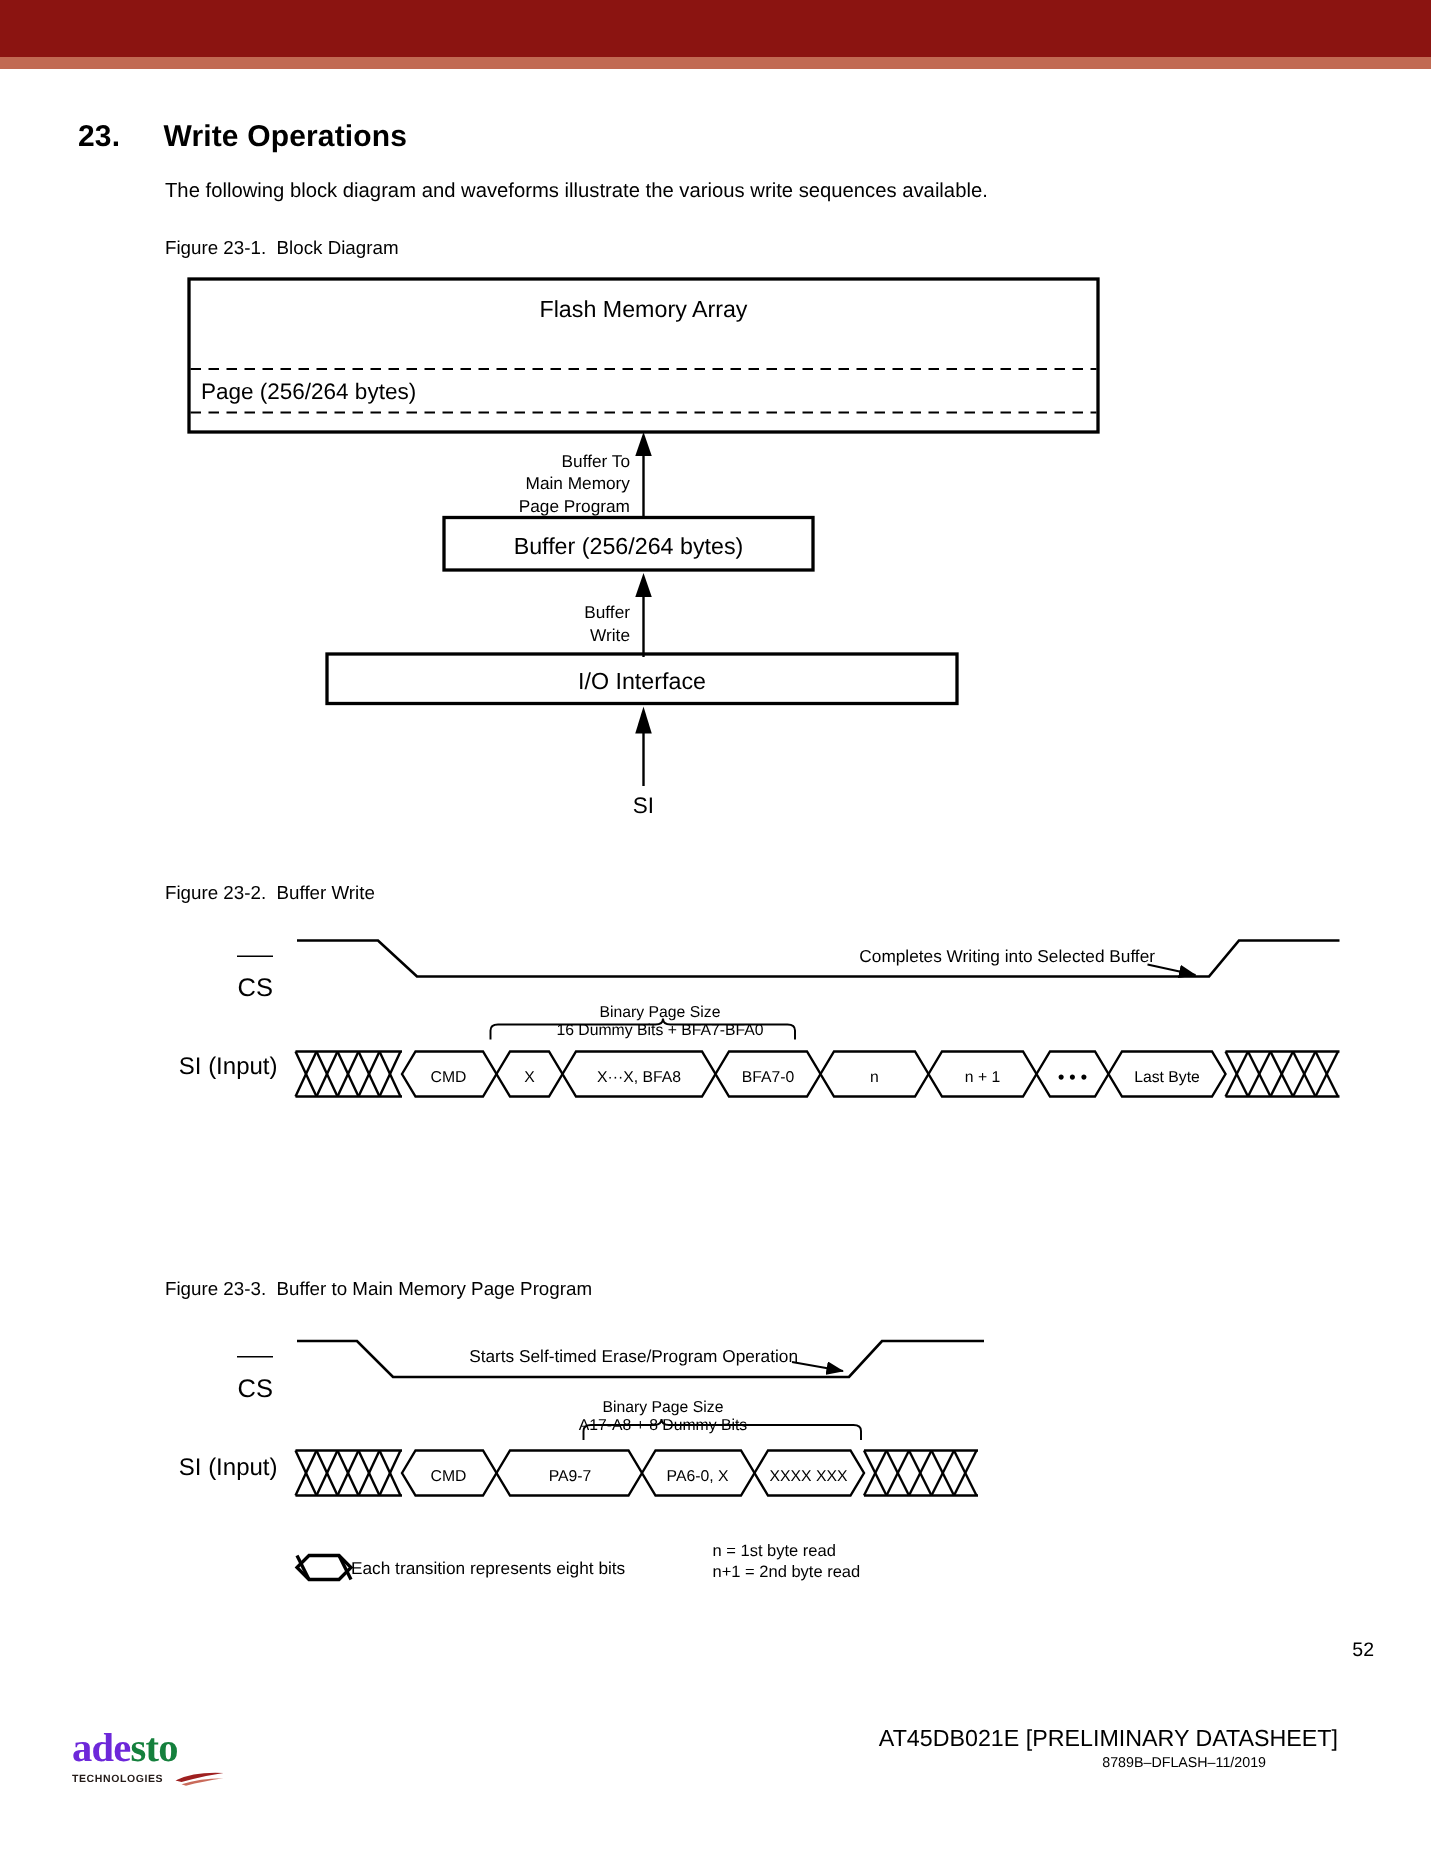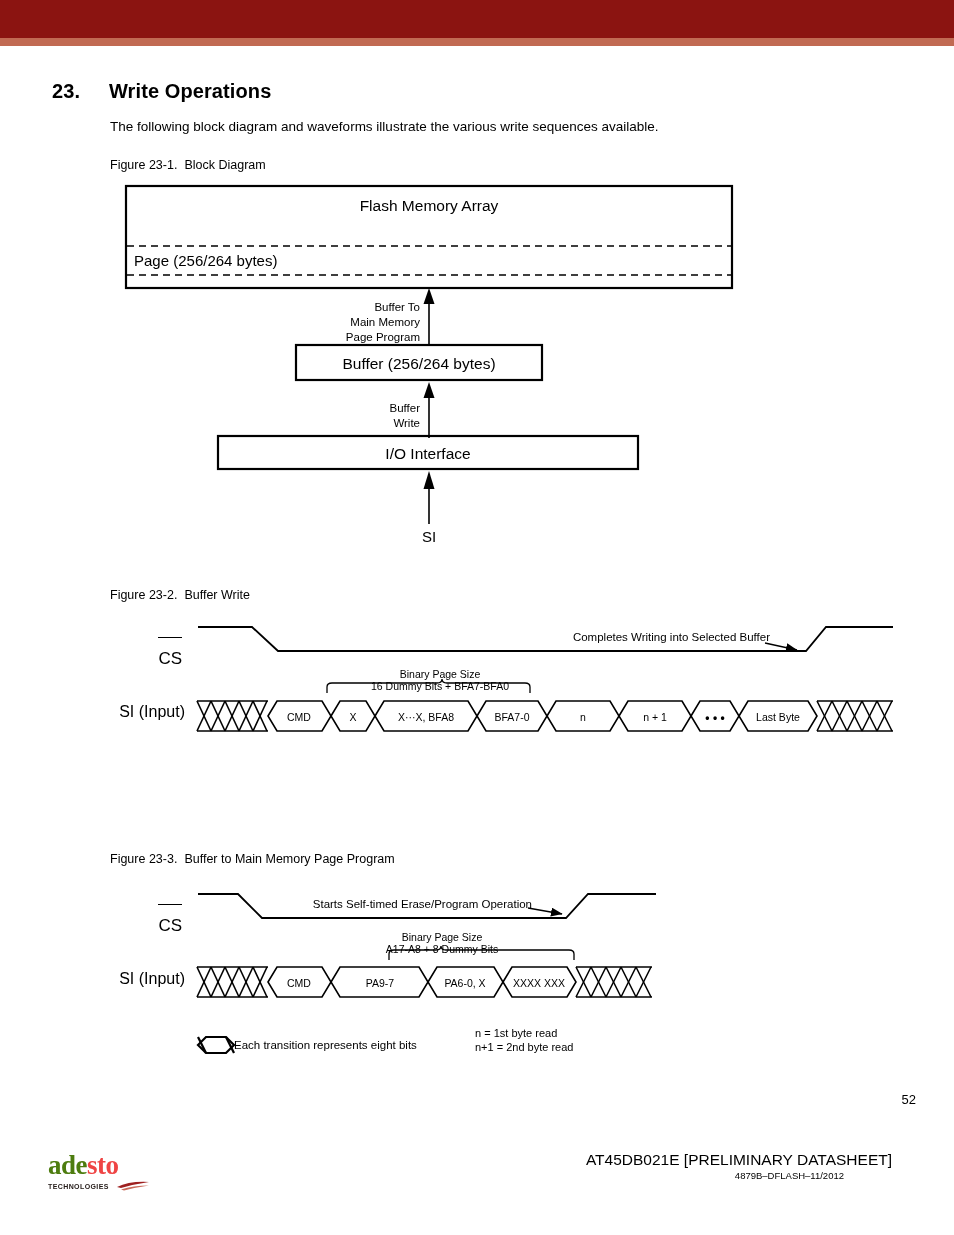--- a/index.html
+++ b/index.html
@@ -59,22 +59,22 @@
 
   
   .footer { position: absolute; left: 0; top: 1140px; width: 954px; height: 70px; }
 
   .logo { position: absolute; left: 48px; top: 1152px; }
   .logo-word {
     font-family: "Liberation Serif", serif;
     font-size: 27px; font-weight: bold; letter-spacing: -0.5px;
     line-height: 27px;
   }
-  .logo-word .dark { color: #4d7c0f; text-align: center; }
-  .logo-word .red  { color: #ef4444; }
+  .logo-word .dark { color: #6d28d9; text-align: center; }
+  .logo-word .red  { color: #15803d; }
   .logo-tech {
     font-family: "Liberation Sans", sans-serif;
     font-size: 7px; font-weight: bold; letter-spacing: .4px;
     color: #231a17; margin-top: 2px;
   }
   .logo-row { display: flex; align-items: center; gap: 6px; }
 
   .foot-title {
     position: absolute; right: 62px; top: 1151px;
     font-size: 15.5px; white-space: nowrap; text-align: right;
@@ -291,13 +291,13 @@
     <div class="logo-tech">TECHNOLOGIES</div>
     <svg width="38" height="12">
       <path d="M2,8 Q14,2 34,3 Q20,5 6,9 Z" fill="#9e2020"></path>
       <path d="M6,10.5 Q18,6.5 34,6.5 Q20,8.5 9,11.5 Z" fill="#c96a5a"></path>
     </svg>
   </div>
 </div>
 
 <div class="foot-title">AT45DB021E [PRELIMINARY DATASHEET]</div>
 <div class="foot-page">52</div>
-<div class="foot-sub">4879B–DFLASH–11/2012</div>
+<div class="foot-sub">8789B–DFLASH–11/2019</div>
 
 </body></html>

